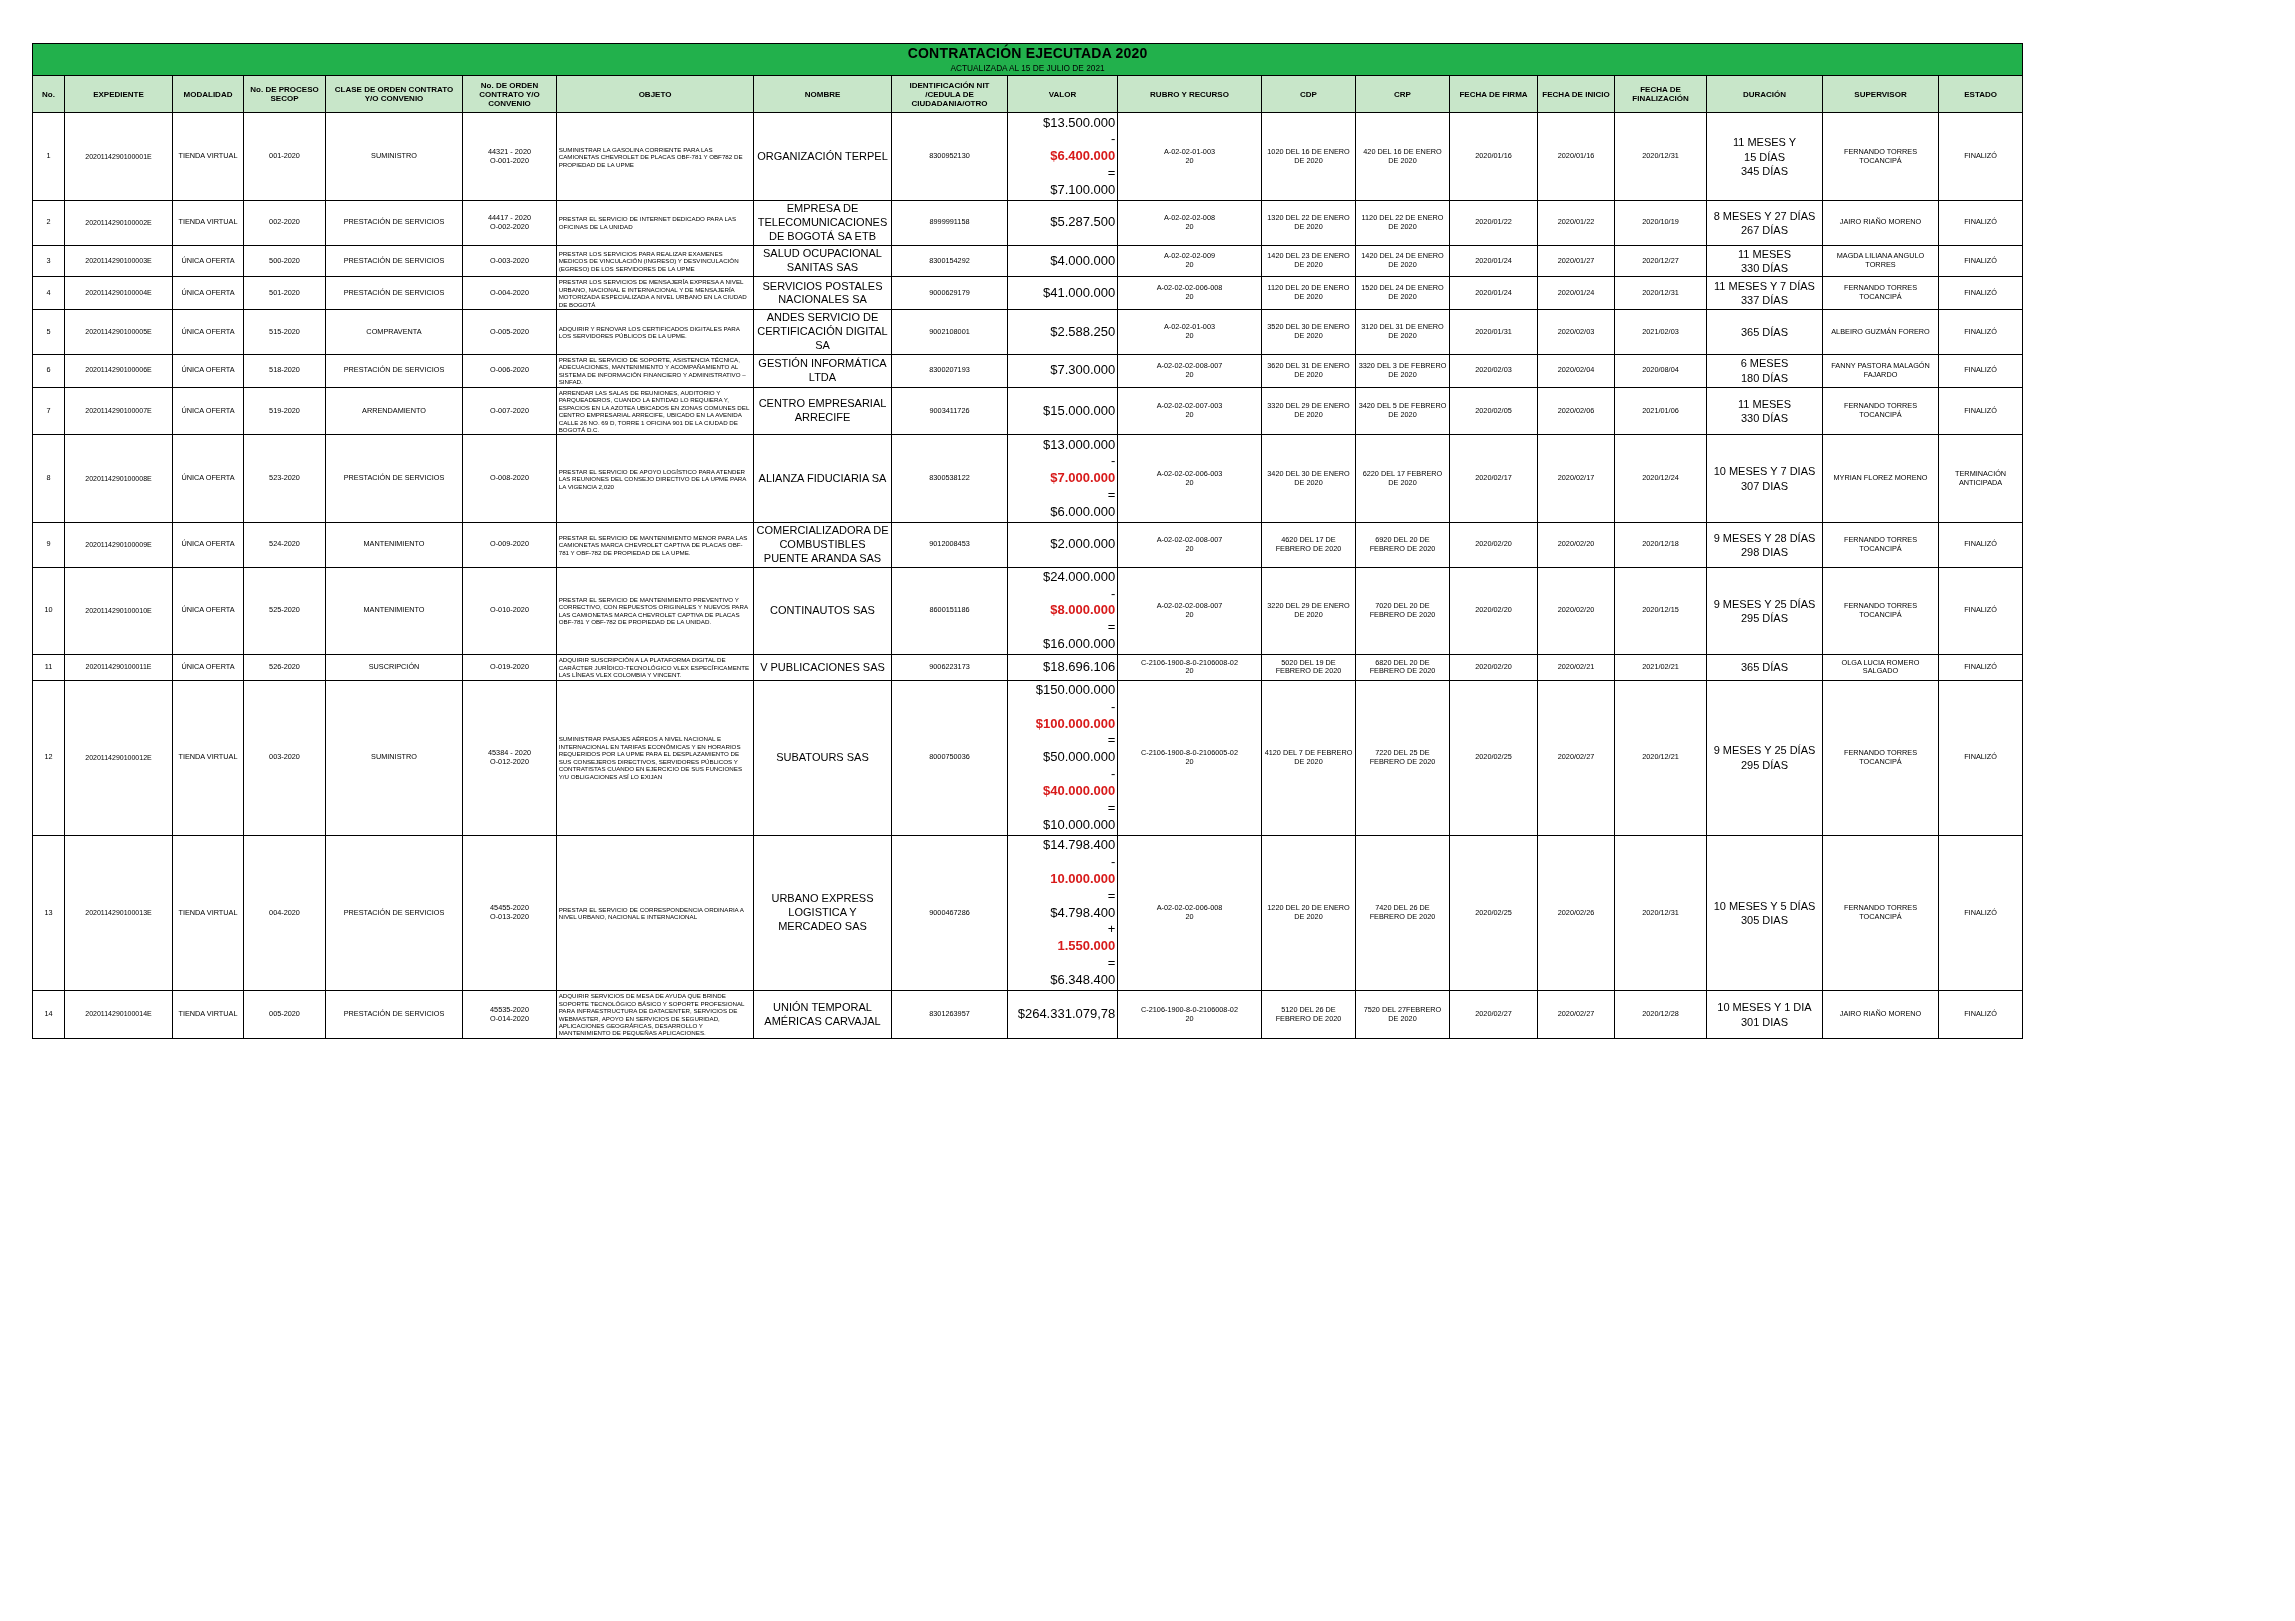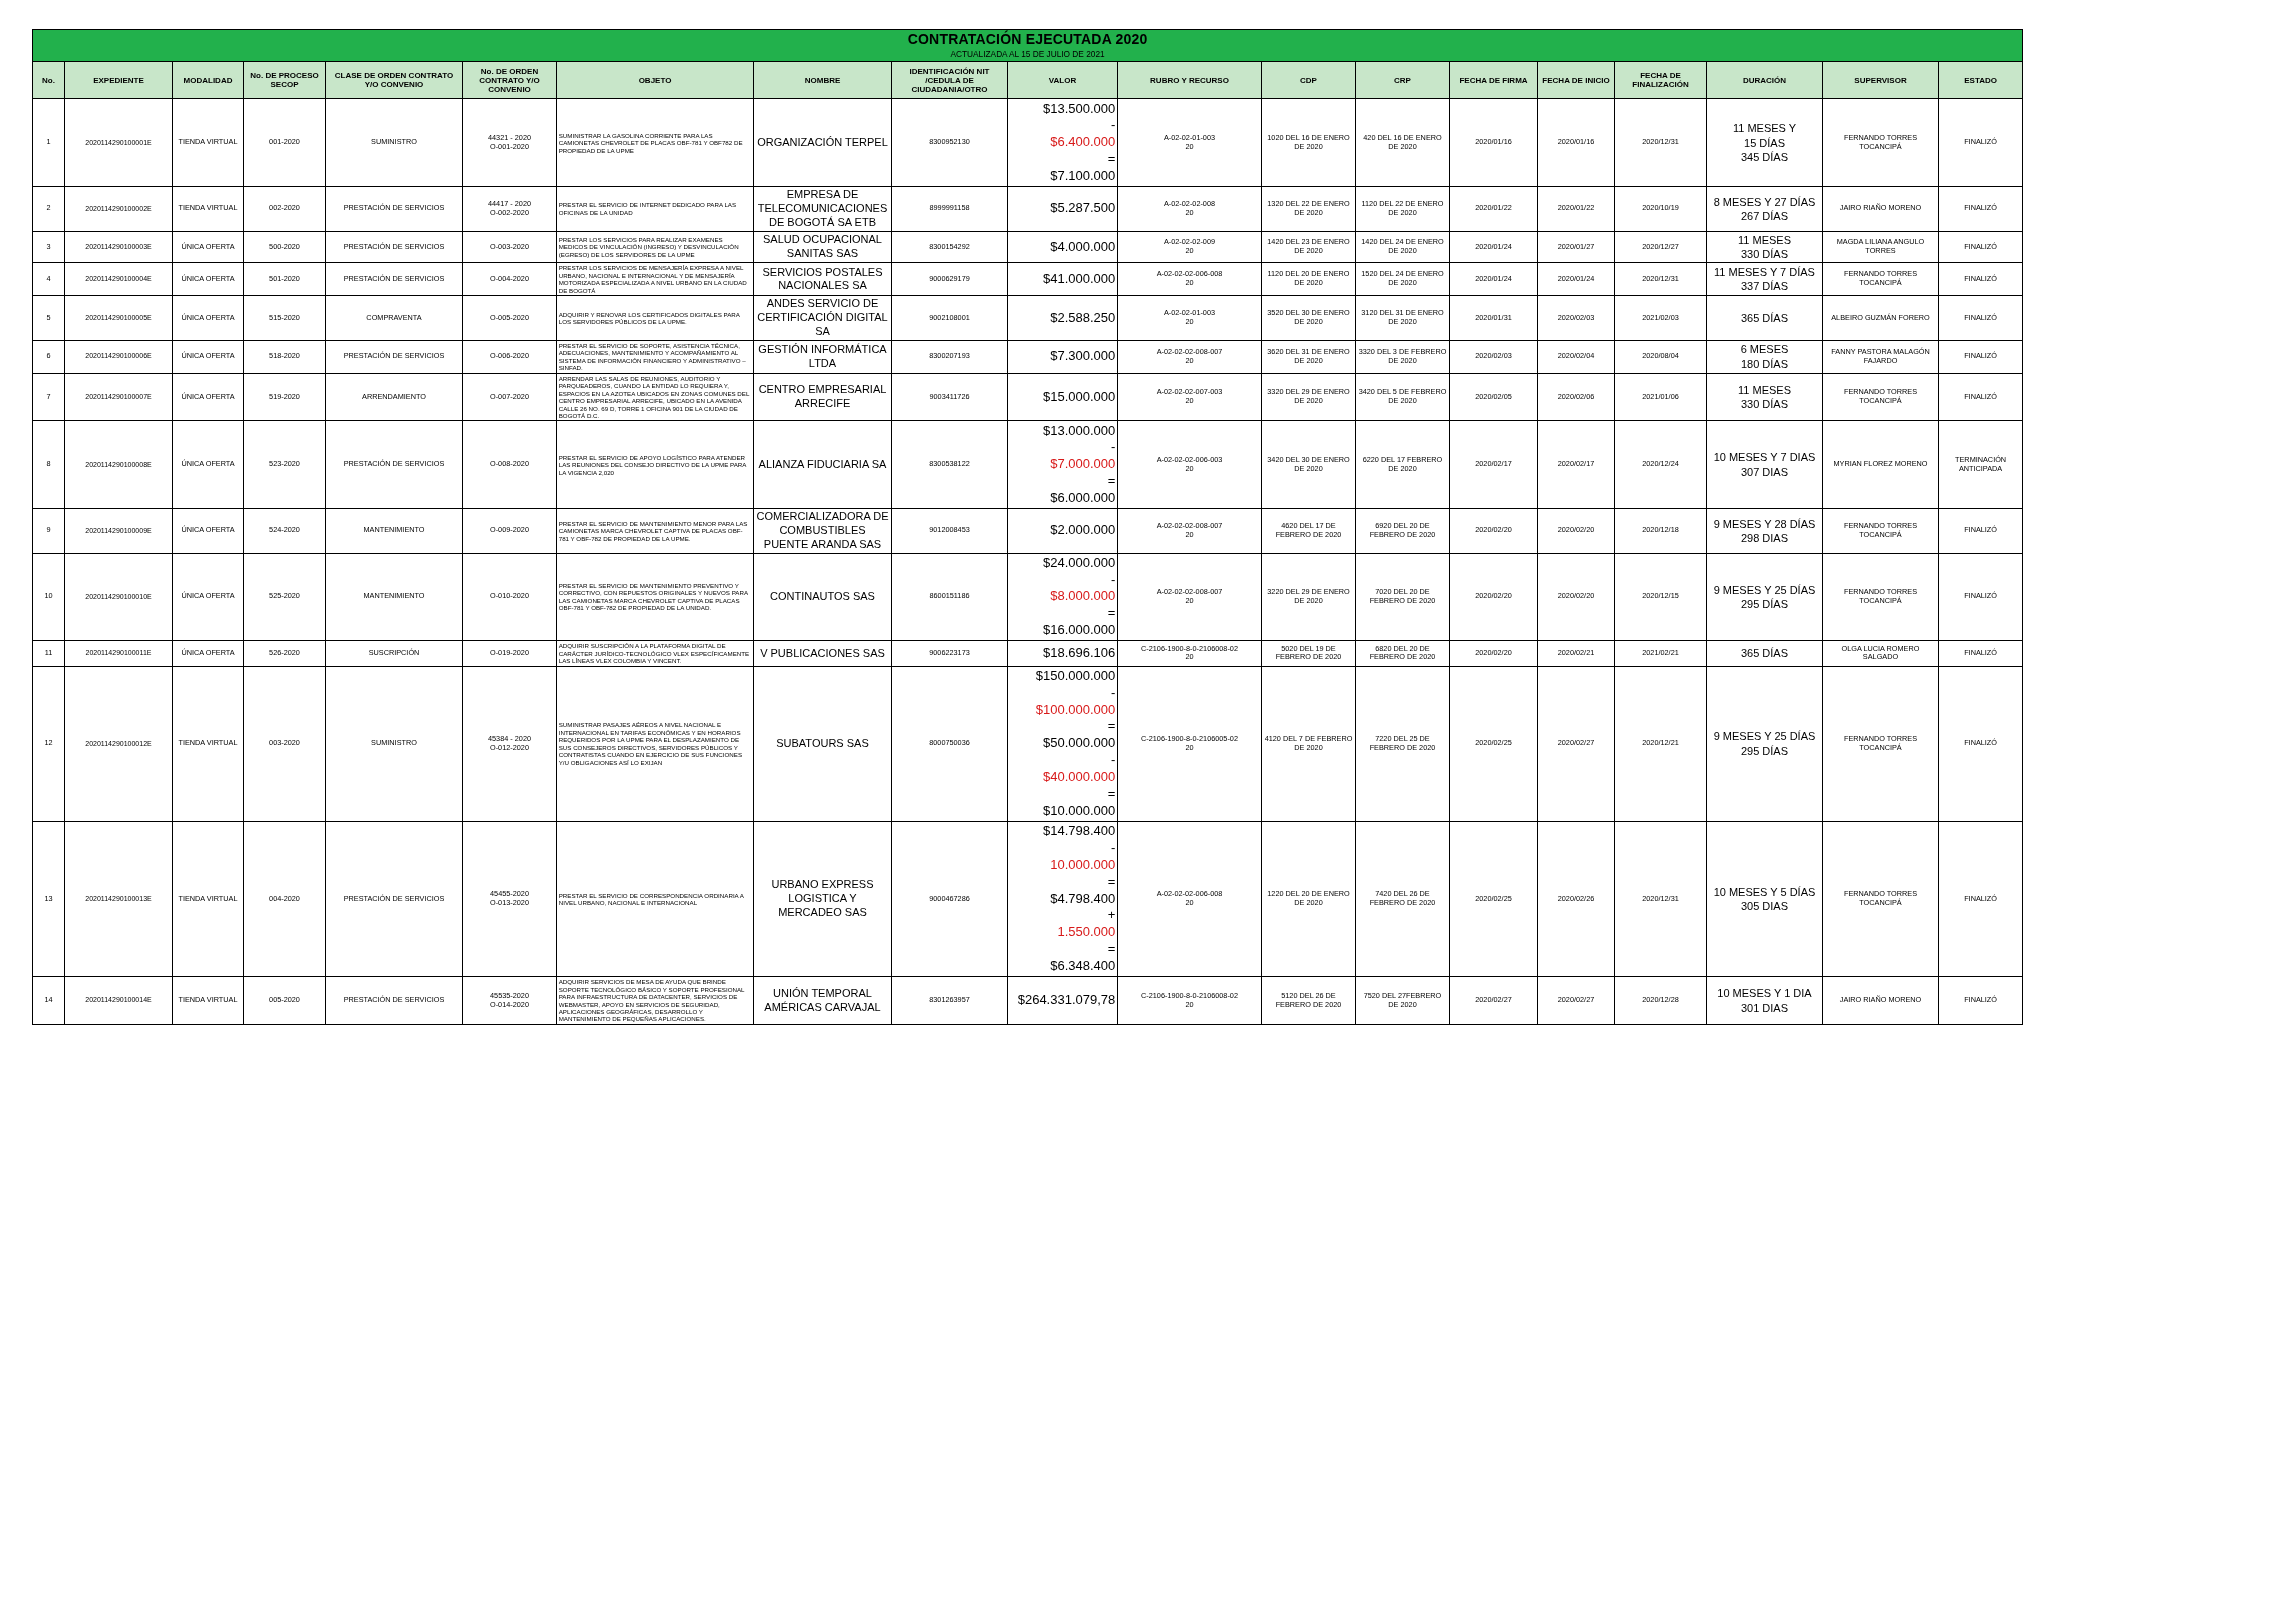--- a/index.html
+++ b/index.html
@@ -13,20 +13,21 @@
     height: 1622px;
     position: relative;
     box-sizing: border-box;
     padding: 29px 32px;
     background: #ffffff;
   }
   table.sheet {
     border-collapse: collapse;
     table-layout: fixed;
     width: 1804px;
+    margin-top: 14px;
   }
   table.sheet td, table.sheet th {
     border: 0.6px solid #000000;
     vertical-align: middle;
     padding: 1.1px 1.7px;
     overflow: hidden;
   }
   .title-cell {
     background: #22b14c;
     text-align: center;
@@ -65,21 +66,21 @@
     text-align: left;
     line-height: 1.2;
     text-transform: uppercase;
   }
   .nombre {
     font-size: 11px;
     text-align: center;
     line-height: 1.25;
   }
   .val { text-align: right; font-size: 13px; line-height: 1.3; }
-  .val .red { color: #d81a1a; font-weight: normal; }
+  .val .red { color: #d81a1a; font-weight: bold; }
   .val .plain { color: #000000; }
   .dur { text-align: center; font-size: 11px; line-height: 1.3; }
   .small { font-size: 7px; }
   
   col.c-no      { width: 32px; }
   col.c-exp     { width: 108px; }
   col.c-mod     { width: 71px; }
   col.c-secop   { width: 82px; }
   col.c-clase   { width: 137px; }
   col.c-orden   { width: 94px; }

